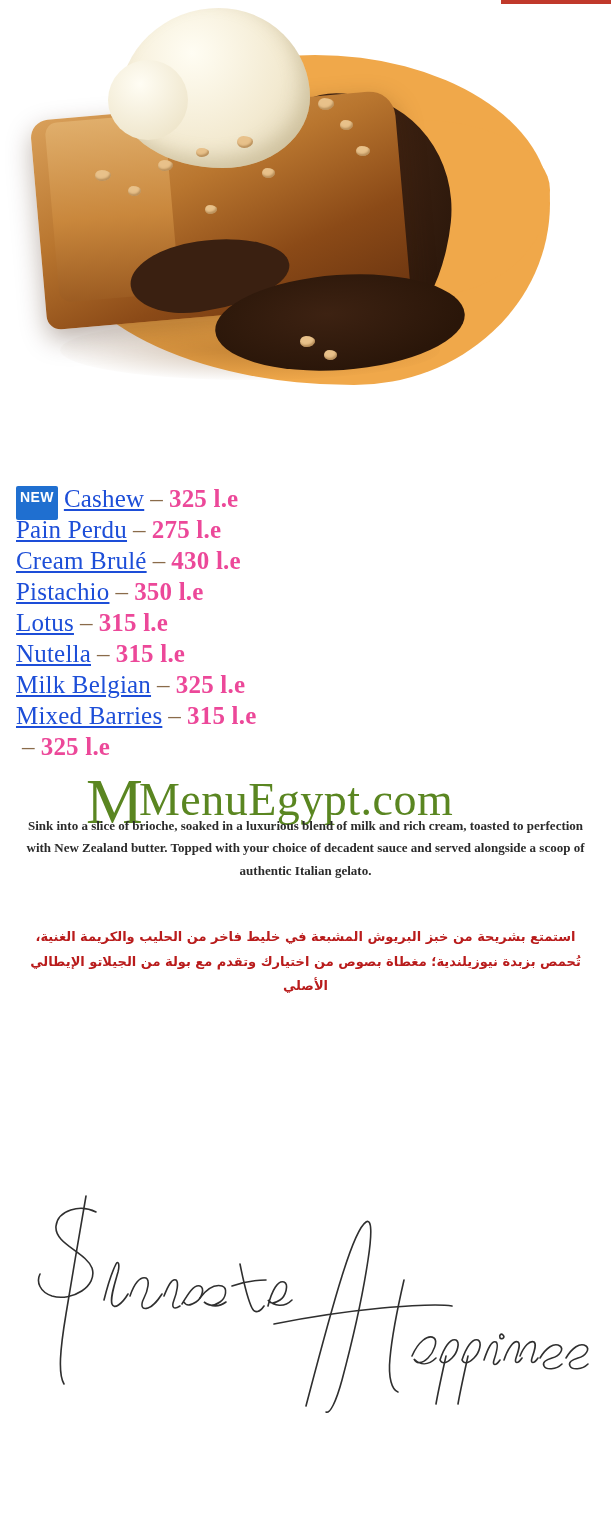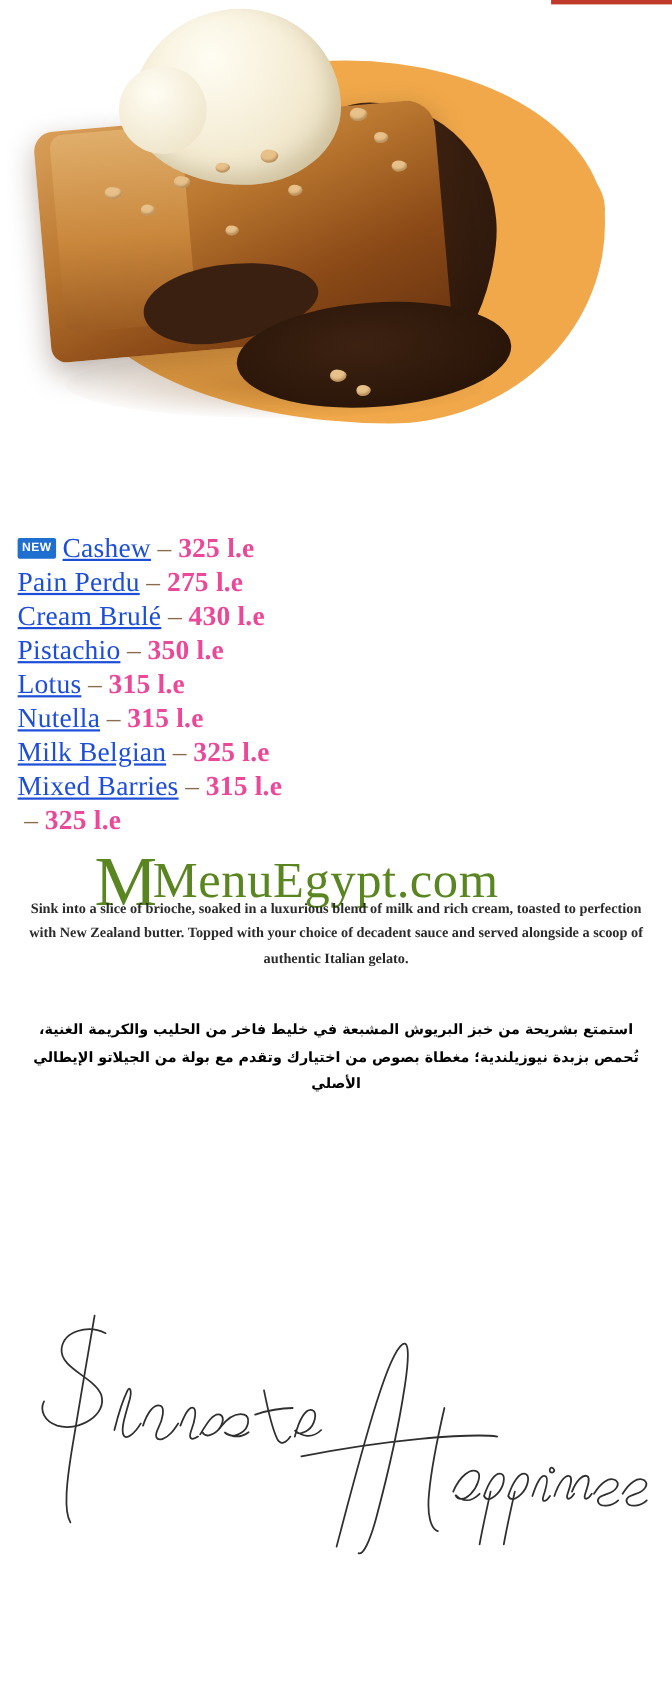--- a/index.html
+++ b/index.html
@@ -133,25 +133,25 @@
     white-space: nowrap;
   }
   .menu-row .name { color: #1d4ed8; text-decoration: underline; }
   .menu-row .dash { color: #8a6b4a; padding: 0 6px; }
   .menu-row .price { color: #ec4899; font-weight: bold; }
   .badge-new {
     display: inline-block;
     background: #1f6fd0;
     color: #ffffff;
     font-family: "Liberation Sans", sans-serif;
-    font-size: 11px;
+    font-size: 14px;
     font-weight: bold;
     letter-spacing: .4px;
     line-height: 1;
-    padding: 4px 4px 4px 4px;
+    padding: 4px 4px 16px 4px;
     border-radius: 2px;
     margin-right: 6px;
     position: relative;
     top: -5px;
   }
 
   
   .watermark {
     position: absolute;
     left: 86px; top: 757px;
@@ -182,21 +182,21 @@
     font-size: 13px;
     font-weight: bold;
     line-height: 1.72;
   }
   .desc-ar {
     position: absolute;
     left: 18px; top: 925px;
     width: 575px;
     text-align: center;
     direction: rtl;
-    color: #000000;
+    color: #b91c1c;
     font-size: 13px;
     font-weight: bold;
     line-height: 1.9;
     font-family: "DejaVu Sans", sans-serif;
   }
 
   
   .signature {
     position: absolute;
     left: 0; top: 1160px;

